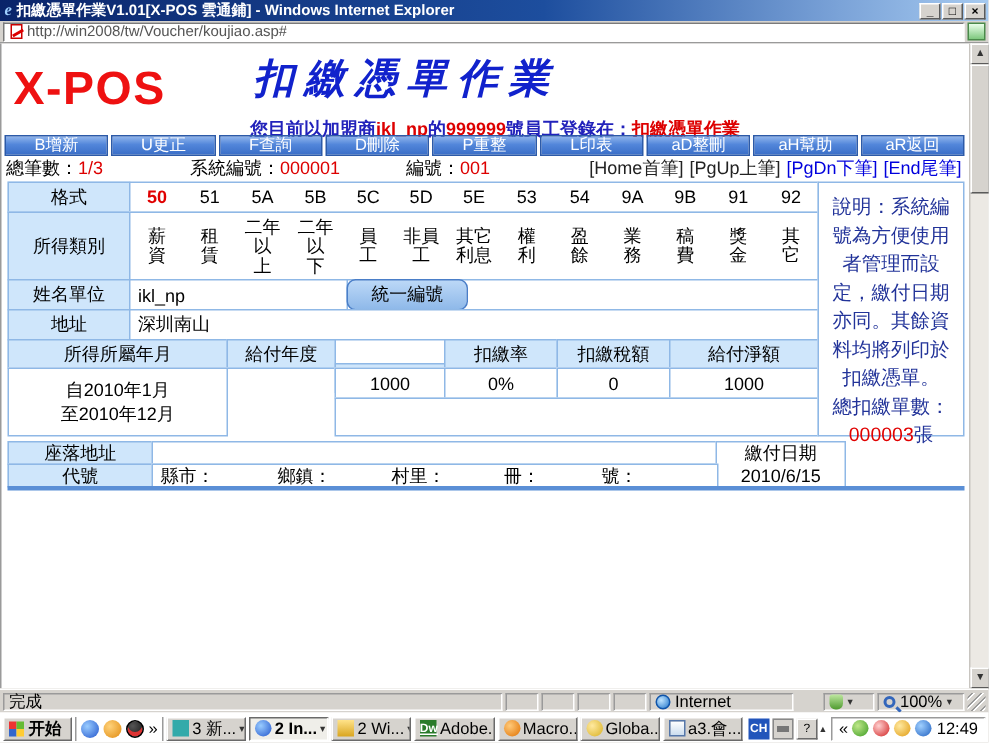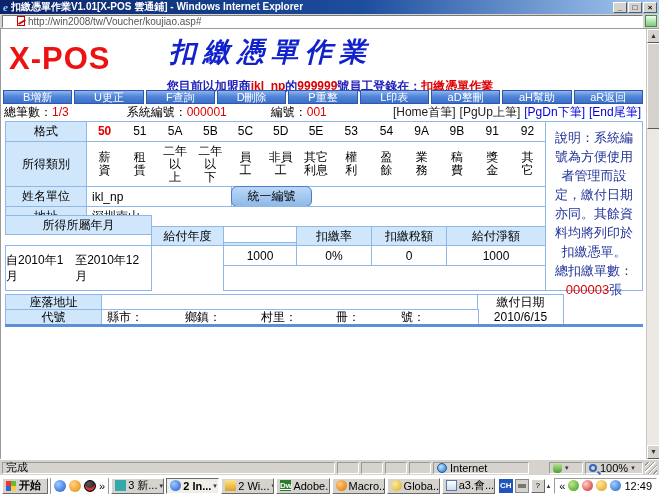--- a/index.html
+++ b/index.html
@@ -12,21 +12,21 @@
     display:flex; align-items:center; color:#fff; font-size:10px; font-weight:bold; padding-left:3px; }
   .ie-logo { color:#9fd0ff; font-family:"Liberation Serif",serif; font-weight:bold; font-size:11px; margin-right:3px; font-style:italic; }
   .title-text { white-space:nowrap; overflow:hidden; }
   .winbtns { margin-left:auto; display:flex; gap:1px; padding-right:2px; }
   .winbtn { width:14px; height:11px; background:#d6d3ce; border:1px solid;
     border-color:#fff #5a5a5a #5a5a5a #fff; font-size:8px; line-height:9px; text-align:center; color:#000; }
 
   .addressbar { position:absolute; left:0; top:14px; width:659px; height:15px; background:#d6d3ce;
     display:flex; align-items:center; padding:1px 2px; border-bottom:1px solid #9a9a9a; }
   .url-field { flex:1; height:13px; background:#fff; border:1px solid;
-    border-color:#7a7a7a #fff #fff #7a7a7a; display:flex; align-items:center; gap:3px; padding-left:14px; }
+    border-color:#7a7a7a #fff #fff #7a7a7a; display:flex; align-items:center; gap:3px; padding-left:4px; }
   .page-icon { width:8px; height:10px; background:#fff; border:1px solid #c00; position:relative; }
   .page-icon::after { content:""; position:absolute; left:0; top:4px; width:8px; height:2px; background:#d00; transform:rotate(-30deg); }
   .url-text { font-size:10px; color:#555; white-space:nowrap; overflow:hidden; }
   .go-icon { width:12px; height:12px; margin-left:2px; background:linear-gradient(#eaffea,#7ec87e); border:1px solid #4a8a4a; }
 
   
   .content { position:absolute; left:0; top:29px; width:659px; height:430px; background:#fff; border-left:1px solid #9a9a9a; }
 
   .logo { position:absolute; left:8px; top:12px; font-size:31px; font-weight:bold; color:#ee1111; letter-spacing:1px; }
   .heading { position:absolute; left:168px; top:5px; font-family:"Liberation Serif","DejaVu Serif",serif;
@@ -237,28 +237,28 @@
       </div>
     </div>
 
     <div class="cell lbl" style="left:0;top:65px;width:82px;height:21px">姓名單位</div>
     <div class="cell valL" style="left:81px;top:65px;width:146px;height:21px">ikl_np</div>
     <div class="cell uid-lbl" style="left:226px;top:65px;width:81px;height:21px">統一編號</div>
 
     <div class="cell lbl" style="left:0;top:85px;width:82px;height:21px">地址</div>
     <div class="cell valL" style="left:81px;top:85px;width:460px;height:21px">深圳南山</div>
 
-    <div class="cell lbl" style="left:0;top:94px;width:147px;height:20px">所得所屬年月</div>
+    <div class="cell lbl" style="left:0;top:105px;width:147px;height:20px">所得所屬年月</div>
     <div class="cell lbl" style="left:146px;top:105px;width:73px;height:20px">給付年度</div>
     <div class="cell lbl" style="left:218px;top:121px;width:90px;height:20px">給付總額</div>
     <div class="cell lbl" style="left:291px;top:105px;width:76px;height:20px">扣繳率</div>
     <div class="cell lbl" style="left:366px;top:105px;width:76px;height:20px">扣繳稅額</div>
     <div class="cell lbl" style="left:441px;top:105px;width:100px;height:20px">給付淨額</div>
 
-    <div class="cell" style="left:0;top:124px;width:147px;height:46px;flex-direction:row;line-height:16px">
+    <div class="cell" style="left:0;top:124px;width:147px;height:46px;flex-direction:column;line-height:16px">
       <div>自2010年1月</div>
       <div>至2010年12月</div>
     </div>
     <div class="cell" style="left:218px;top:124px;width:74px;height:21px">1000</div>
     <div class="cell" style="left:291px;top:124px;width:76px;height:21px">0%</div>
     <div class="cell" style="left:366px;top:124px;width:76px;height:21px">0</div>
     <div class="cell" style="left:441px;top:124px;width:100px;height:21px">1000</div>
     <div class="cell" style="left:218px;top:144px;width:323px;height:26px"></div>
 
     <div class="note-box">

